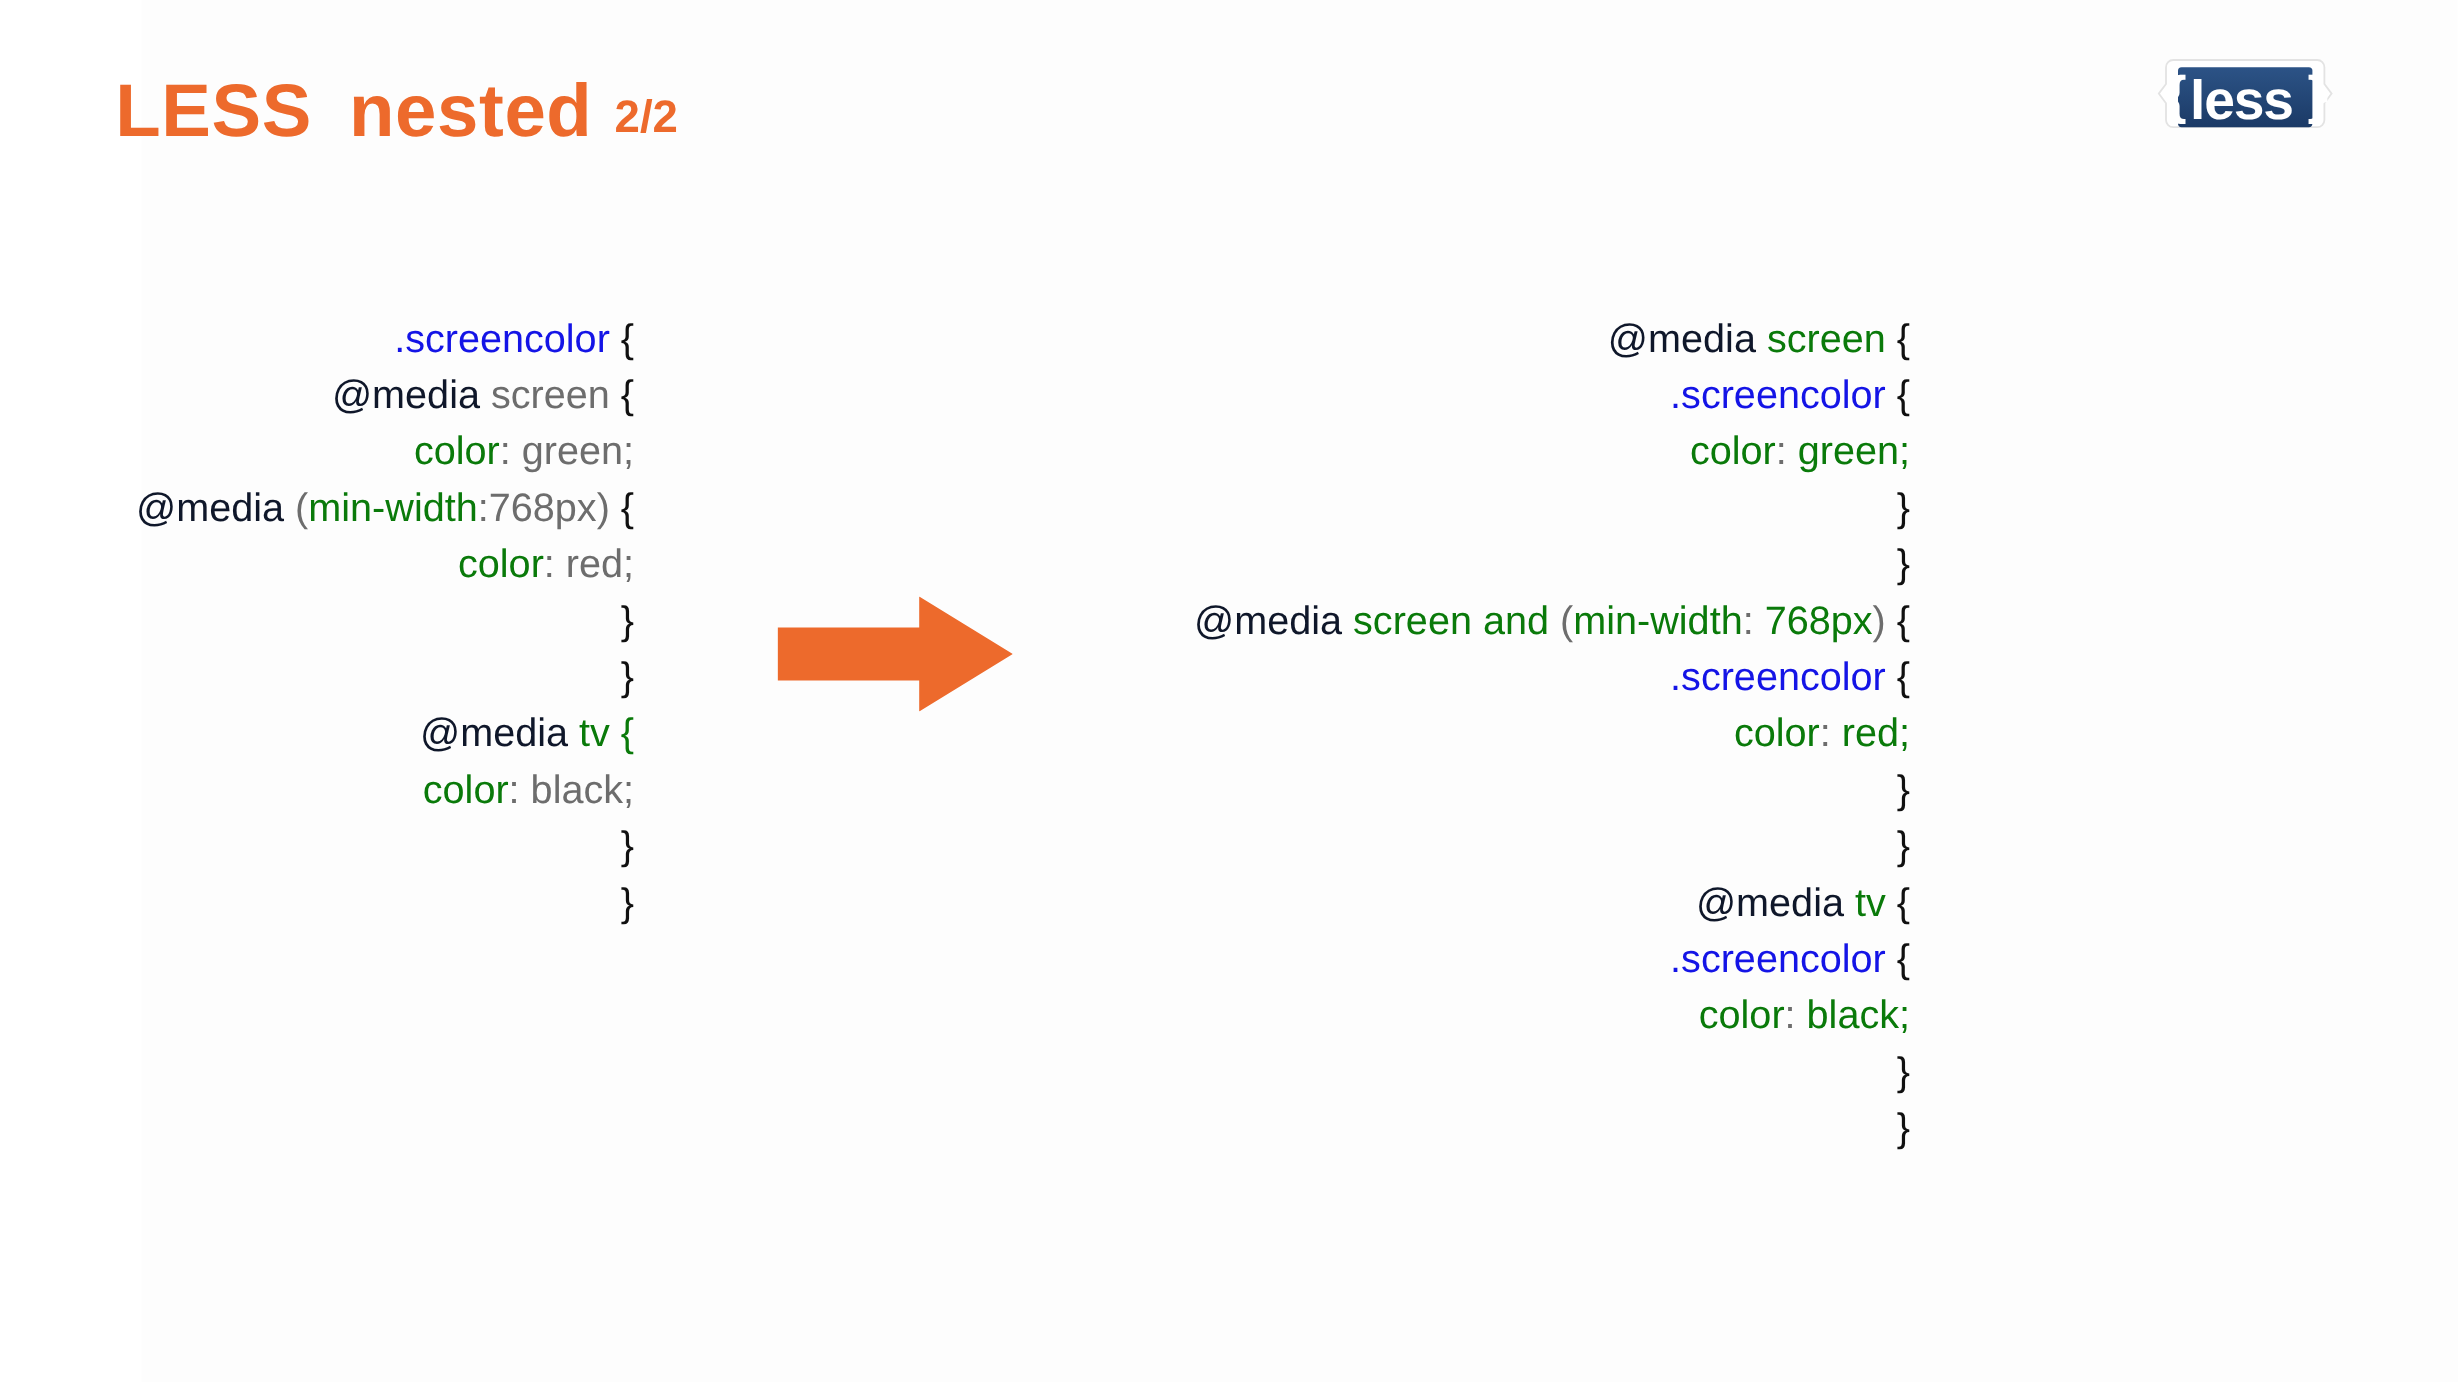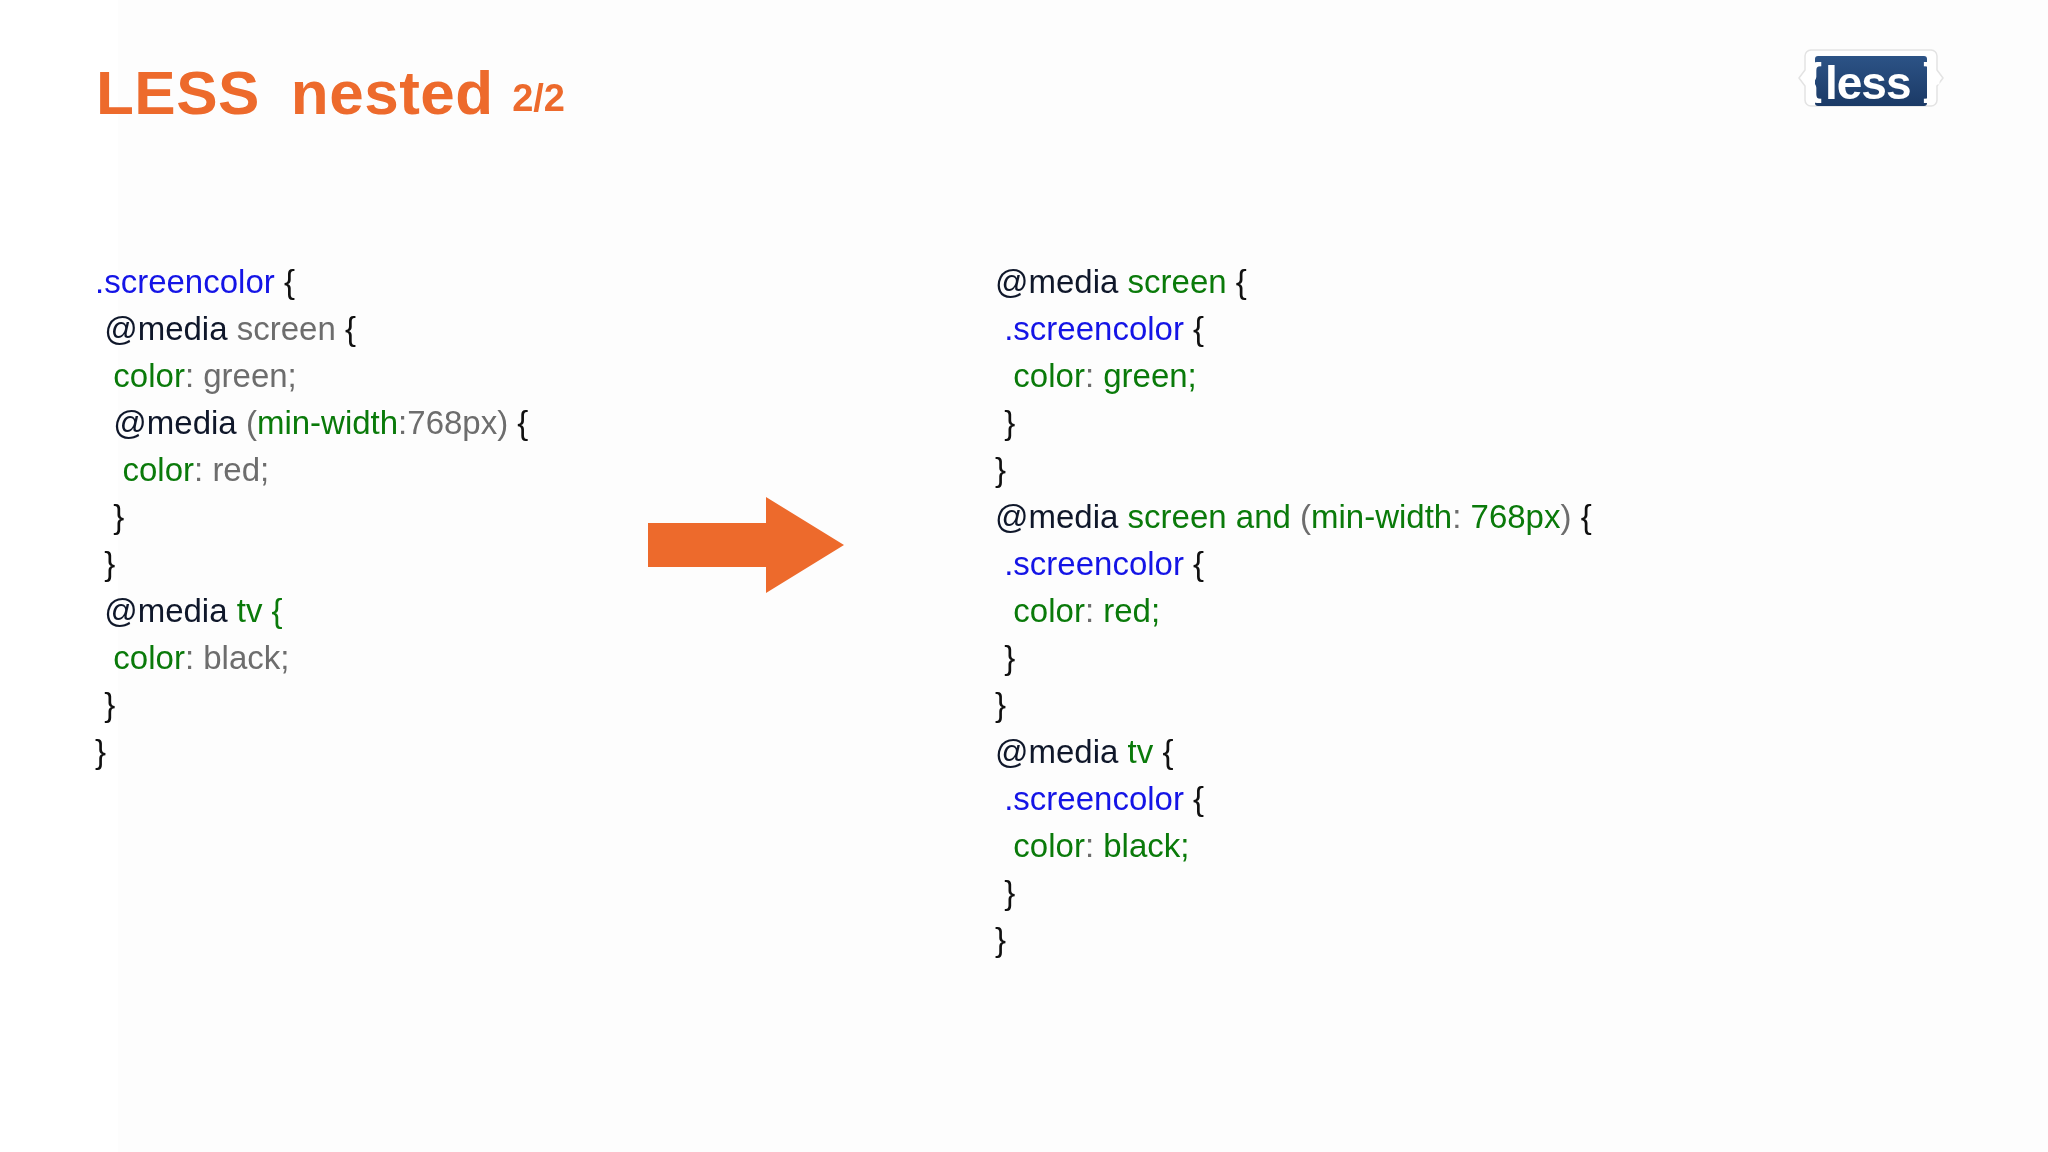--- a/index.html
+++ b/index.html
@@ -70,20 +70,21 @@
   .logo svg { display: block; }
 
   
   .code {
     position: absolute;
     font-family: "Liberation Sans", sans-serif;
     font-size: 33px;
     line-height: 47px;
     white-space: pre;
     color: #6d6d6d;
+    text-align: right;
   }
   .code-left  { left: 95px;  top: 258px; }
   .code-right { left: 995px; top: 258px; }
 
   .code .ln { display: block; height: 47px; }
 
   .t-sel   { color: #1414E6; }        
   .t-at    { color: #0f172a; }        
   .t-gray  { color: #6d6d6d; }        
   .t-green { color: #0A7A0A; }        

